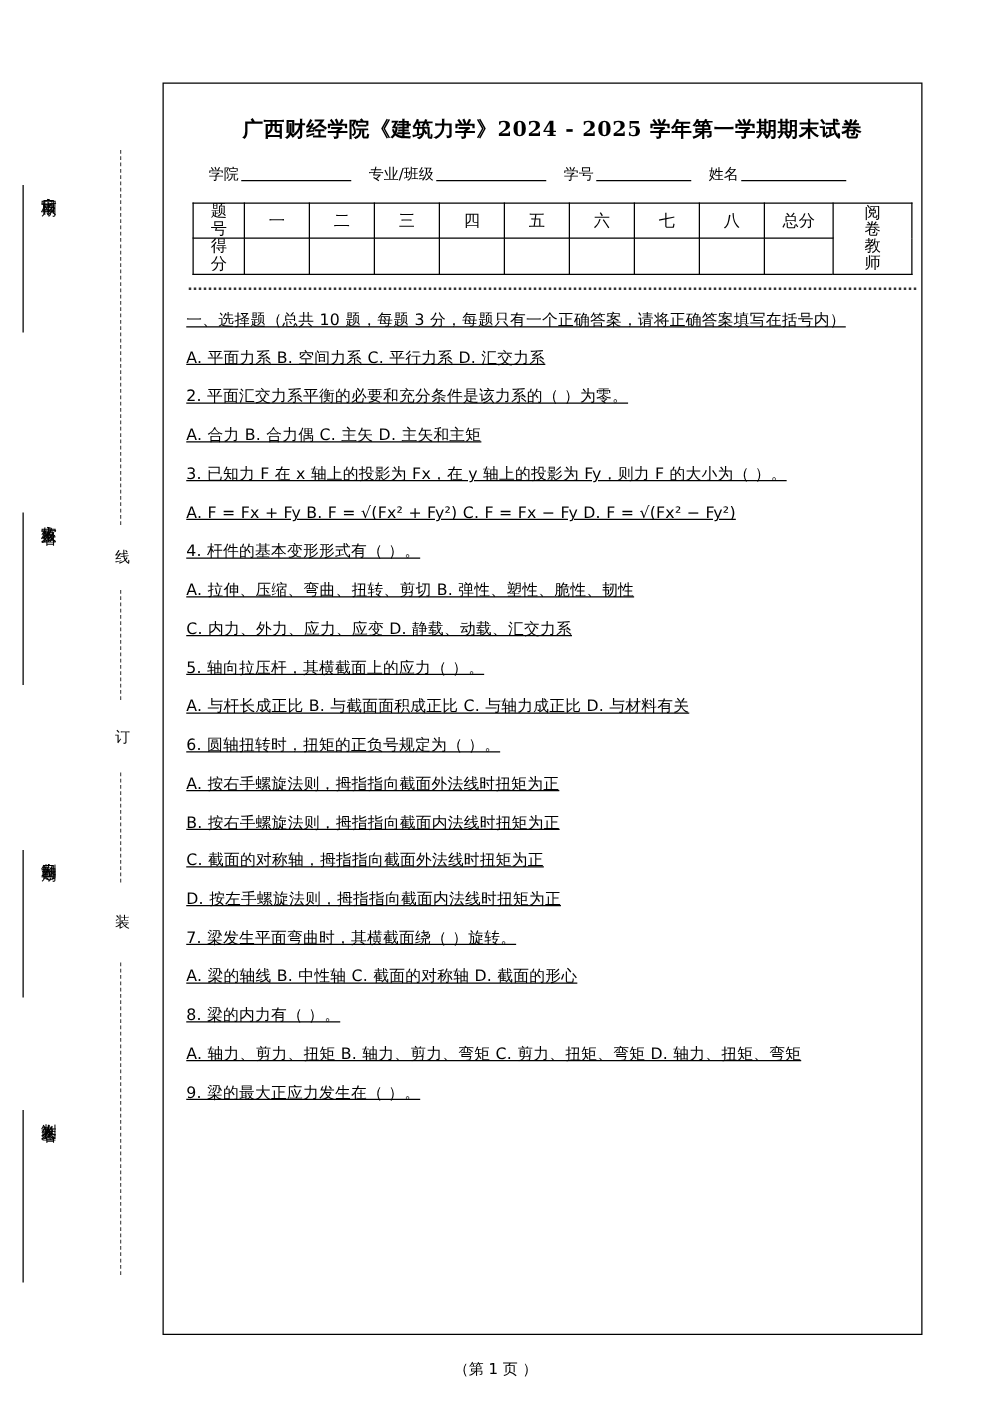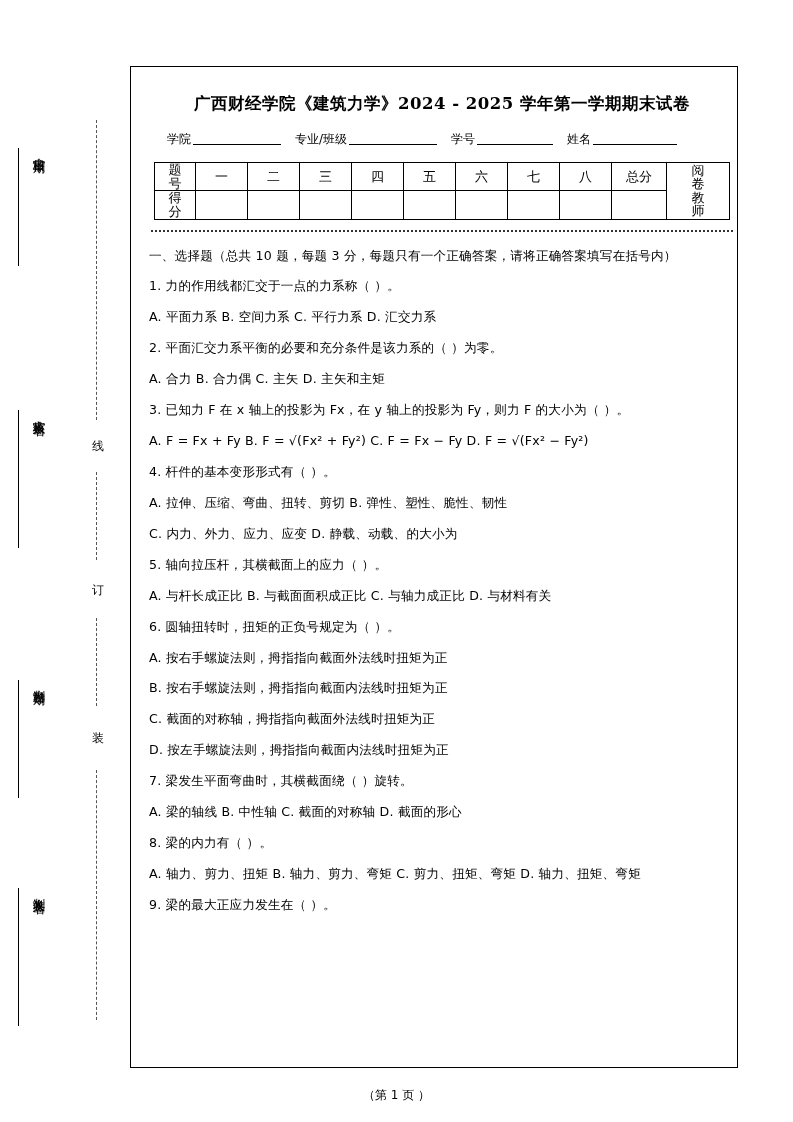--- a/index.html
+++ b/index.html
@@ -131,20 +131,21 @@
   }
 
   
   .qbody {
     font-size: 12.6px;
     line-height: 1.9;
     letter-spacing: 0.2px;
   }
   .qbody p {
     margin: 0 0 7px 0;
+    text-decoration: underline;
   }
   .sec-title {
     margin-bottom: 7px;
   }
   .opts { }
   .footer-page {
     position: absolute;
     left: 0;
     right: 0;
     bottom: 18px;
@@ -241,32 +242,31 @@
         <td></td>
       </tr>
     </tbody>
       </table>
 
     <div class="dotted-sep"></div>
 
     <div class="qbody">
       <p class="sec-title">一、选择题（总共 10 题，每题 3 分，每题只有一个正确答案，请将正确答案填写在括号内）</p>
 
-      <p>1.  力的作用线都汇交于一点的力系称（    ）。</p>
       <p class="opts">A.  平面力系   B.  空间力系   C.  平行力系   D.  汇交力系</p>
 
       <p>2.  平面汇交力系平衡的必要和充分条件是该力系的（    ）为零。</p>
       <p class="opts">A.  合力   B.  合力偶   C.  主矢   D.  主矢和主矩</p>
 
       <p>3.  已知力 F 在 x 轴上的投影为 Fx，在 y 轴上的投影为 Fy，则力 F 的大小为（    ）。</p>
       <p class="opts">A.  F = Fx + Fy   B.  F = √(Fx² + Fy²)   C.  F = Fx − Fy   D.  F = √(Fx² − Fy²)</p>
 
       <p>4.  杆件的基本变形形式有（    ）。</p>
       <p class="opts">A.  拉伸、压缩、弯曲、扭转、剪切   B.  弹性、塑性、脆性、韧性</p>
-      <p class="opts">C.  内力、外力、应力、应变   D.  静载、动载、的大小为</p>
+      <p class="opts">C.  内力、外力、应力、应变   D.  静载、动载、汇交力系</p>
 
       <p>5.  轴向拉压杆，其横截面上的应力（    ）。</p>
       <p class="opts">A.  与杆长成正比   B.  与截面面积成正比   C.  与轴力成正比   D.  与材料有关</p>
 
       <p>6.  圆轴扭转时，扭矩的正负号规定为（    ）。</p>
       <p class="opts">A.  按右手螺旋法则，拇指指向截面外法线时扭矩为正</p>
       <p class="opts">B.  按右手螺旋法则，拇指指向截面内法线时扭矩为正</p>
       <p class="opts">C.  截面的对称轴，拇指指向截面外法线时扭矩为正</p>
       <p class="opts">D.  按左手螺旋法则，拇指指向截面内法线时扭矩为正</p>
 

